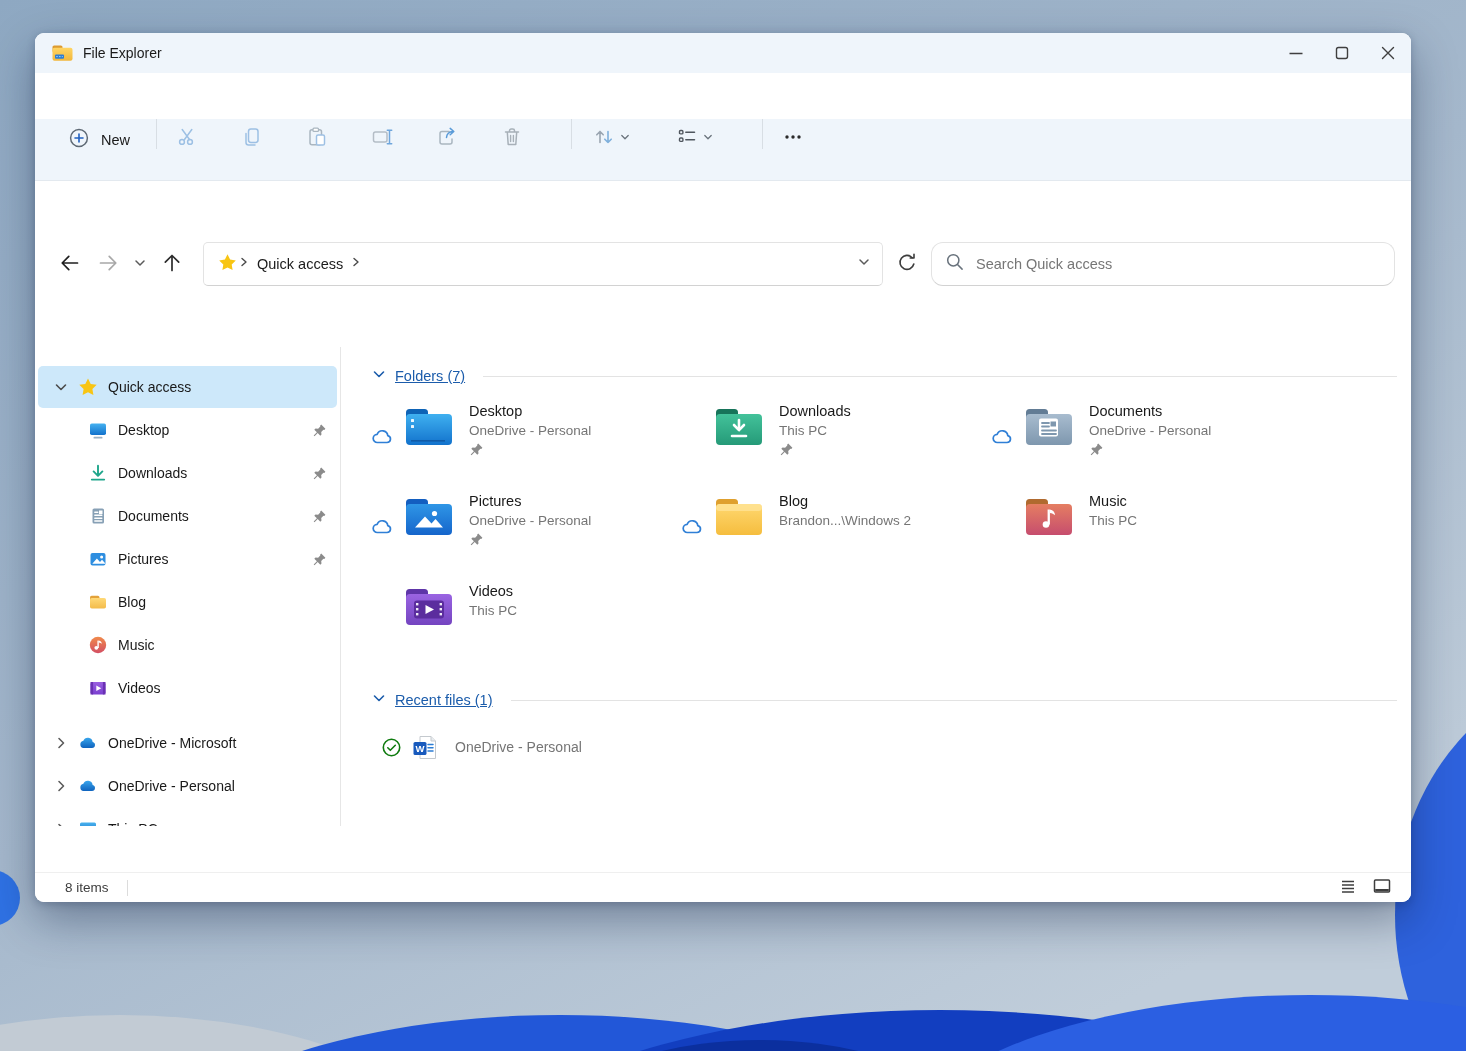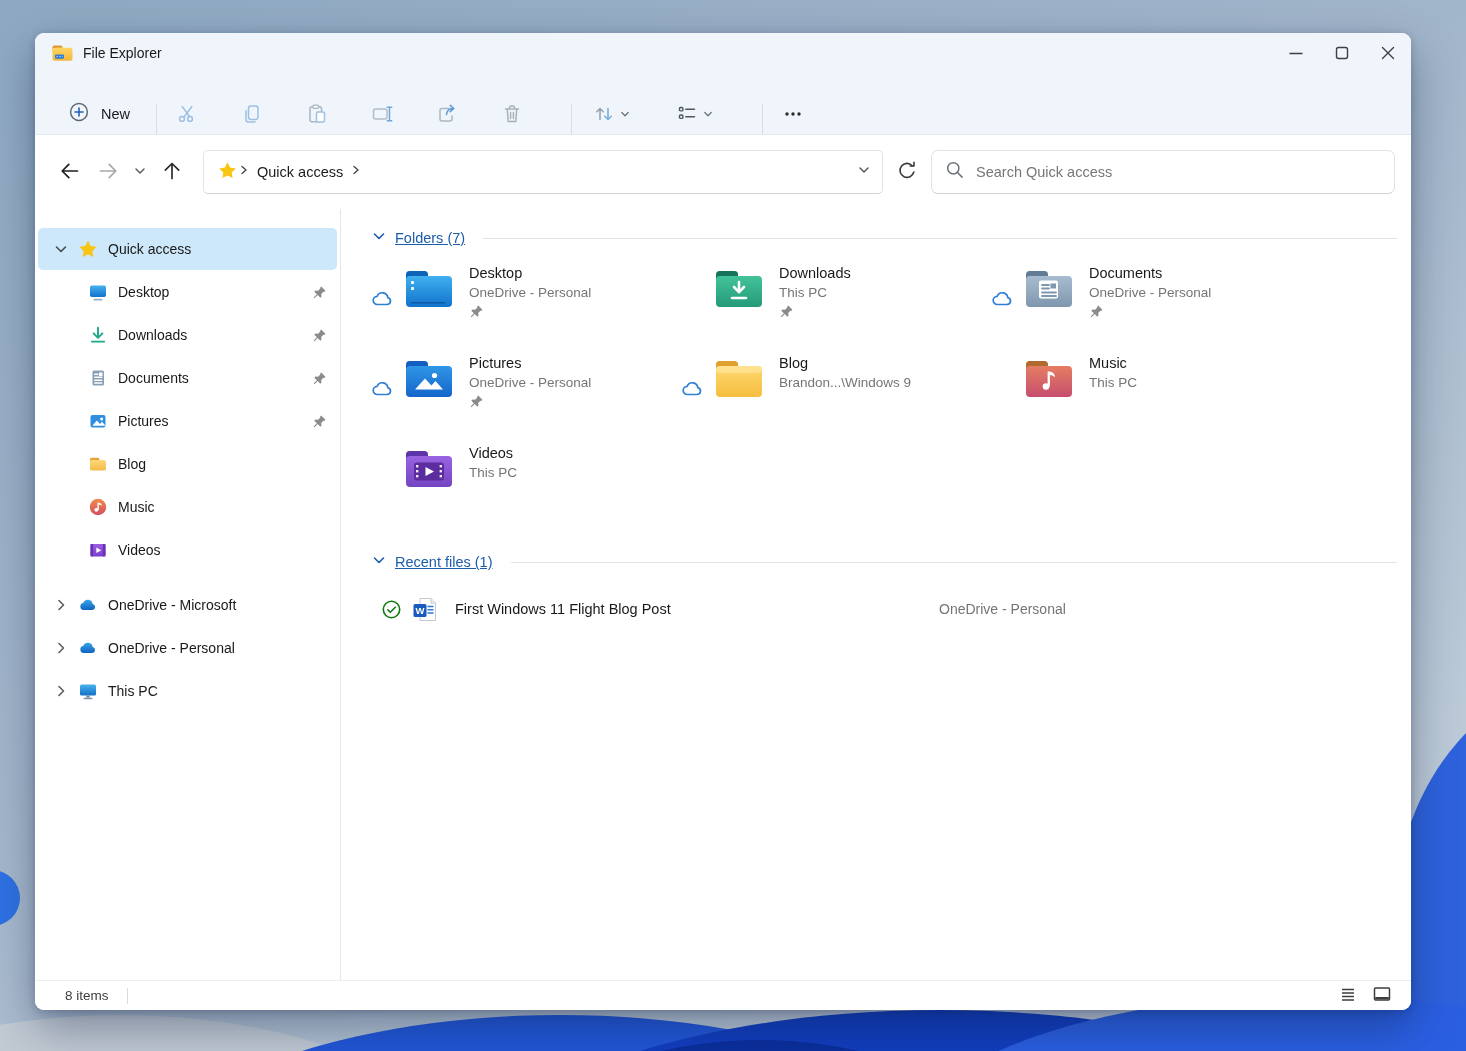--- a/index.html
+++ b/index.html
@@ -2,50 +2,50 @@
 <html><head>
 <meta charset="utf-8">
 <style>
   * { margin:0; padding:0; box-sizing:border-box; }
   html,body { width:1466px; height:1051px; overflow:hidden; }
   body { font-family:"Liberation Sans", sans-serif; position:relative; background:#9db3ca; }
 
   .wallpaper { position:absolute; inset:0; z-index:0; }
 
   #window {
-    position:absolute; left:35px; top:33px; width:1376px; height:977px;
+    position:absolute; left:35px; top:33px; width:1376px; height:869px;
     background:#ffffff; border-radius:9px; overflow:hidden; z-index:2;
     box-shadow:0 18px 45px rgba(10,25,60,.38), 0 2px 8px rgba(10,25,60,.22);
-    display:flex; flex-direction:column;
+    display:flex; flex-direction:column;gap:46px;
   }
 
   
   .titlebar { height:40px; background:#eff5fb; display:flex; align-items:center; flex:none; }
   .titlebar .app-icon { margin-left:16px; display:flex; }
   .titlebar .title { margin-left:9px; font-size:14px; color:#1a1a1a; }
   .win-controls { margin-left:auto; display:flex; height:100%; }
   .win-controls button { width:46px; height:100%; border:none; background:transparent; display:flex; align-items:center; justify-content:center; cursor:pointer; }
 
   
-  .toolbar { height:62px; background:#eff5fb; border-bottom:1px solid #e3e9ef; display:flex; align-items:flex-end; padding:0 20px; flex:none; }
+  .toolbar { height:62px; background:#eff5fb; border-bottom:1px solid #e3e9ef; display:flex; align-items:flex-start; padding:0 20px; flex:none; }
   .new-btn { display:flex; align-items:center; gap:10px; border:none; background:transparent; font-family:inherit; font-size:14.5px; color:#191919; padding:7px 12px; border-radius:5px; cursor:pointer; }
   .tdiv { width:1px; height:30px; background:#d8dee4; margin:0 10px 0 14px; flex:none; }
   .tool-btn { width:40px; height:38px; border:none; background:transparent; display:flex; align-items:center; justify-content:center; border-radius:5px; cursor:pointer; margin-right:25px; flex:none; }
   .tool-btn.wide { width:58px; gap:3px; }
   .tool-btn:last-child { margin-right:0; }
 
   
   .navrow { height:74px; background:#ffffff; display:flex; align-items:center; padding:0 16px; flex:none; }
   .nav-btn { width:38px; height:36px; border:none; background:transparent; display:flex; align-items:center; justify-content:center; border-radius:5px; cursor:pointer; flex:none; }
   .nav-btn.small { width:26px; }
   .addressbar { flex:1; height:44px; margin-left:12px; background:#fff; border:1px solid #e3e3e3; border-bottom-color:#d2d2d2; border-radius:5px; display:flex; align-items:center; padding:0 10px 0 14px; cursor:text; }
   .addressbar .crumb { font-size:14.5px; color:#1b1b1b; margin:0 6px; white-space:nowrap; }
   .addressbar .spacer { flex:1; }
   .refresh-btn { width:40px; height:36px; border:none; background:transparent; display:flex; align-items:center; justify-content:center; border-radius:5px; cursor:pointer; margin:0 4px; flex:none; }
-  .searchbox { width:464px; height:44px; background:#fff; border:1px solid #e3e3e3; border-bottom-color:#d2d2d2; border-radius:7px; display:flex; align-items:center; padding:0 12px; flex:none; }
+  .searchbox { width:464px; height:44px; background:#fff; border:1px solid #e3e3e3; border-bottom-color:#d2d2d2; border-radius:12px; display:flex; align-items:center; padding:0 12px; flex:none; }
   .searchbox input { border:none; outline:none; flex:1; font-family:inherit; font-size:14.5px; color:#1b1b1b; margin-left:10px; background:transparent; }
   .searchbox input::placeholder { color:#767676; }
 
   
   .main { flex:1; display:flex; min-height:0; background:#fff; }
   .sidebar { width:306px; border-right:1px solid #e6e6e6; padding-top:18px; flex:none; overflow:hidden; }
   .side-row { height:42px; margin:1px 3px; border-radius:5px; display:flex; align-items:center; padding-left:12px; font-size:14px; color:#191919; cursor:pointer; }
   .side-row.selected { background:#cde8fa; }
   .side-row .chev { width:22px; display:flex; justify-content:center; flex:none; }
   .side-row .indent { width:10px; flex:none; }
@@ -605,21 +605,21 @@
                     <stop offset="0" stop-color="#ffd870"></stop>
                     <stop offset="1" stop-color="#f5bd3e"></stop>
                   </linearGradient>
                 </defs>
                 <rect x="3" y="4" width="22" height="14" rx="3.5" fill="#dfa02e"></rect>
                 <rect x="3" y="9" width="46" height="31" rx="4" fill="url(#lg13)"></rect>
                 <rect x="3" y="9" width="46" height="7" rx="3.5" fill="#ffe49a" opacity=".75"></rect>
               </svg></span>
             <div class="t-text">
               <div class="t-name">Blog</div>
-              <div class="t-loc">Brandon...\Windows 9</div>
+              <div class="t-loc">Brandon...\Windows 2</div>
             </div>
           </div>
           <div class="tile">
             <span class="cloudslot"></span>
             <span class="ficon"><svg width="52" height="44" viewBox="0 0 52 44" xmlns="http://www.w3.org/2000/svg" fill="none">
                 <defs>
                   <linearGradient id="lg14" x1="0" y1="0" x2="0" y2="1">
                     <stop offset="0" stop-color="#e57e62"></stop>
                     <stop offset="1" stop-color="#c64d6e"></stop>
                   </linearGradient>
@@ -678,21 +678,20 @@
             </span>
             <span class="rdoc">
               <svg width="27" height="27" viewBox="0 0 27 27" xmlns="http://www.w3.org/2000/svg" fill="none">
                 <path d="M9 2.5h11l4.5 4.5v17.5H9z" fill="#fff" stroke="#c4c9ce"></path>
                 <path d="M20 2.5V7h4.5" fill="#e8ecef" stroke="#c4c9ce"></path>
                 <path d="M17 10.5h5M17 13.8h5M17 17h5" stroke="#2b7cd3" stroke-width="1.5" stroke-linecap="round"></path>
                 <rect x="2.5" y="8" width="13" height="13" rx="1.6" fill="#185abd"></rect>
                 <text x="9" y="18" font-family="Liberation Sans, sans-serif" font-size="9.5" font-weight="bold" fill="#fff" text-anchor="middle">W</text>
               </svg>
             </span>
-            <span class="rname">First Windows 11 Flight Blog Post</span>
             <span class="rloc">OneDrive - Personal</span>
           </div>
         </div>
     </section>
   </div>
 
   <div class="statusbar">
     <span class="count">8 items</span>
     <div class="sdiv"></div>
     <div class="view-toggles">

